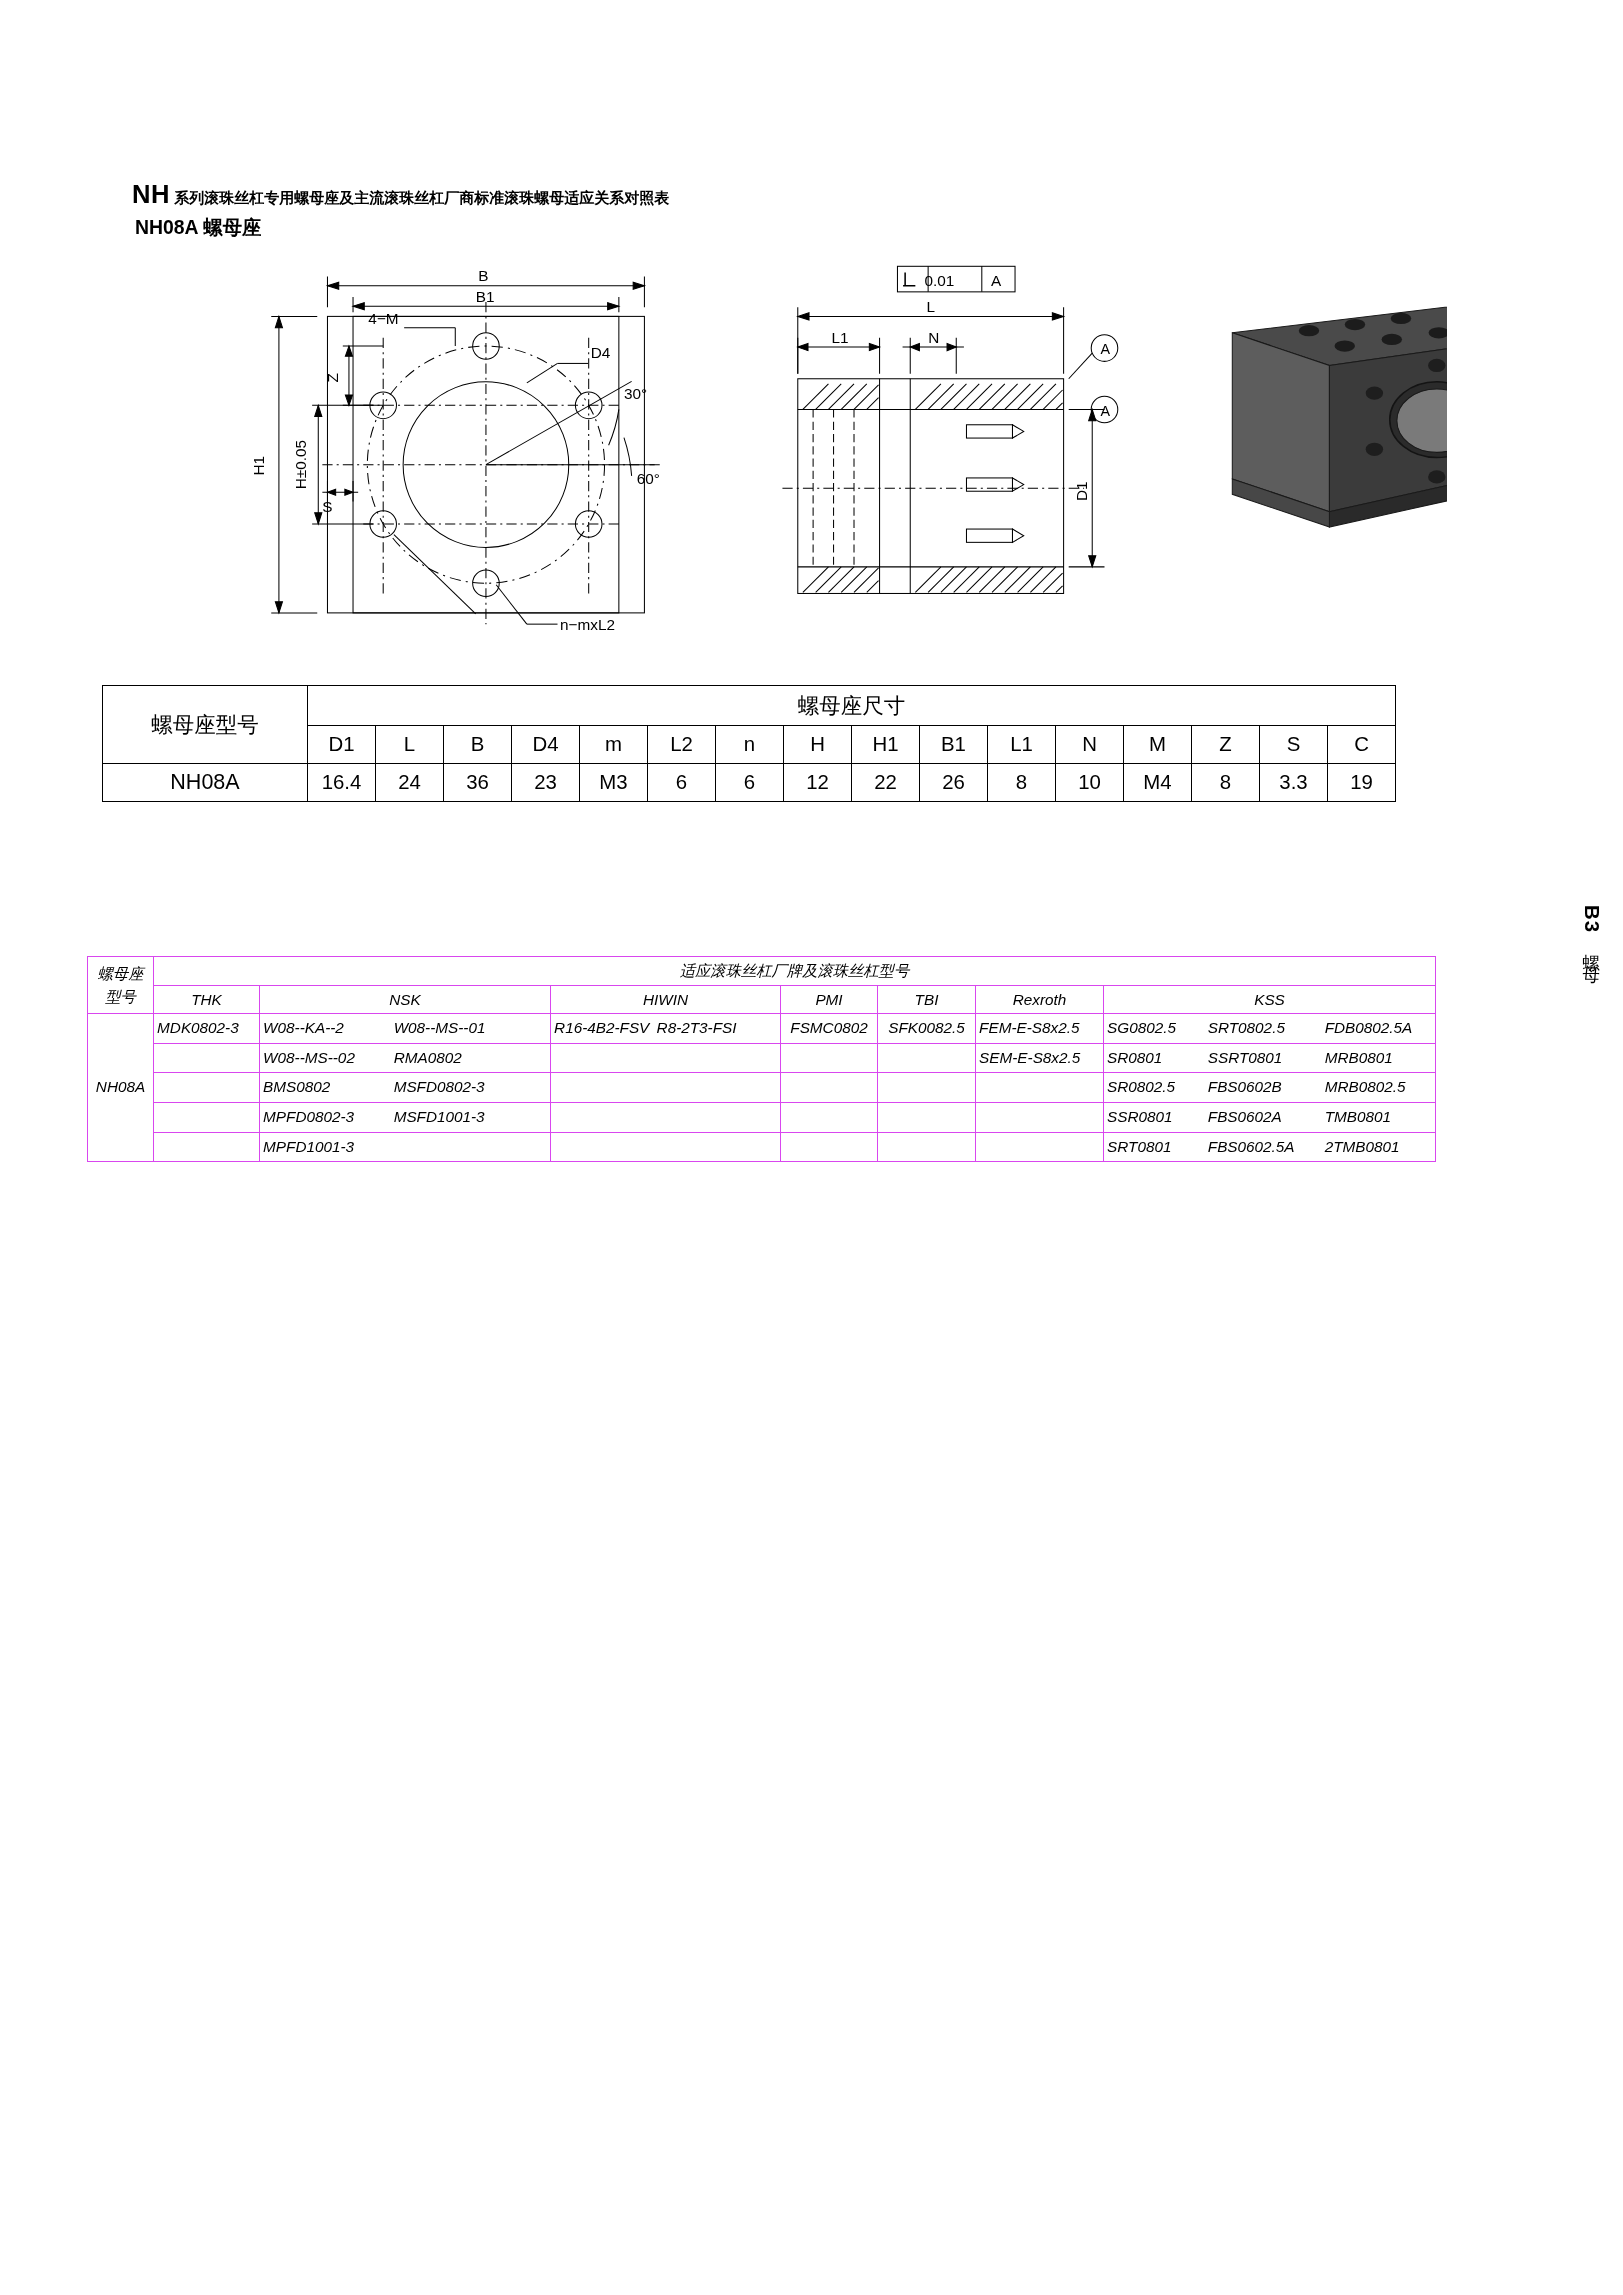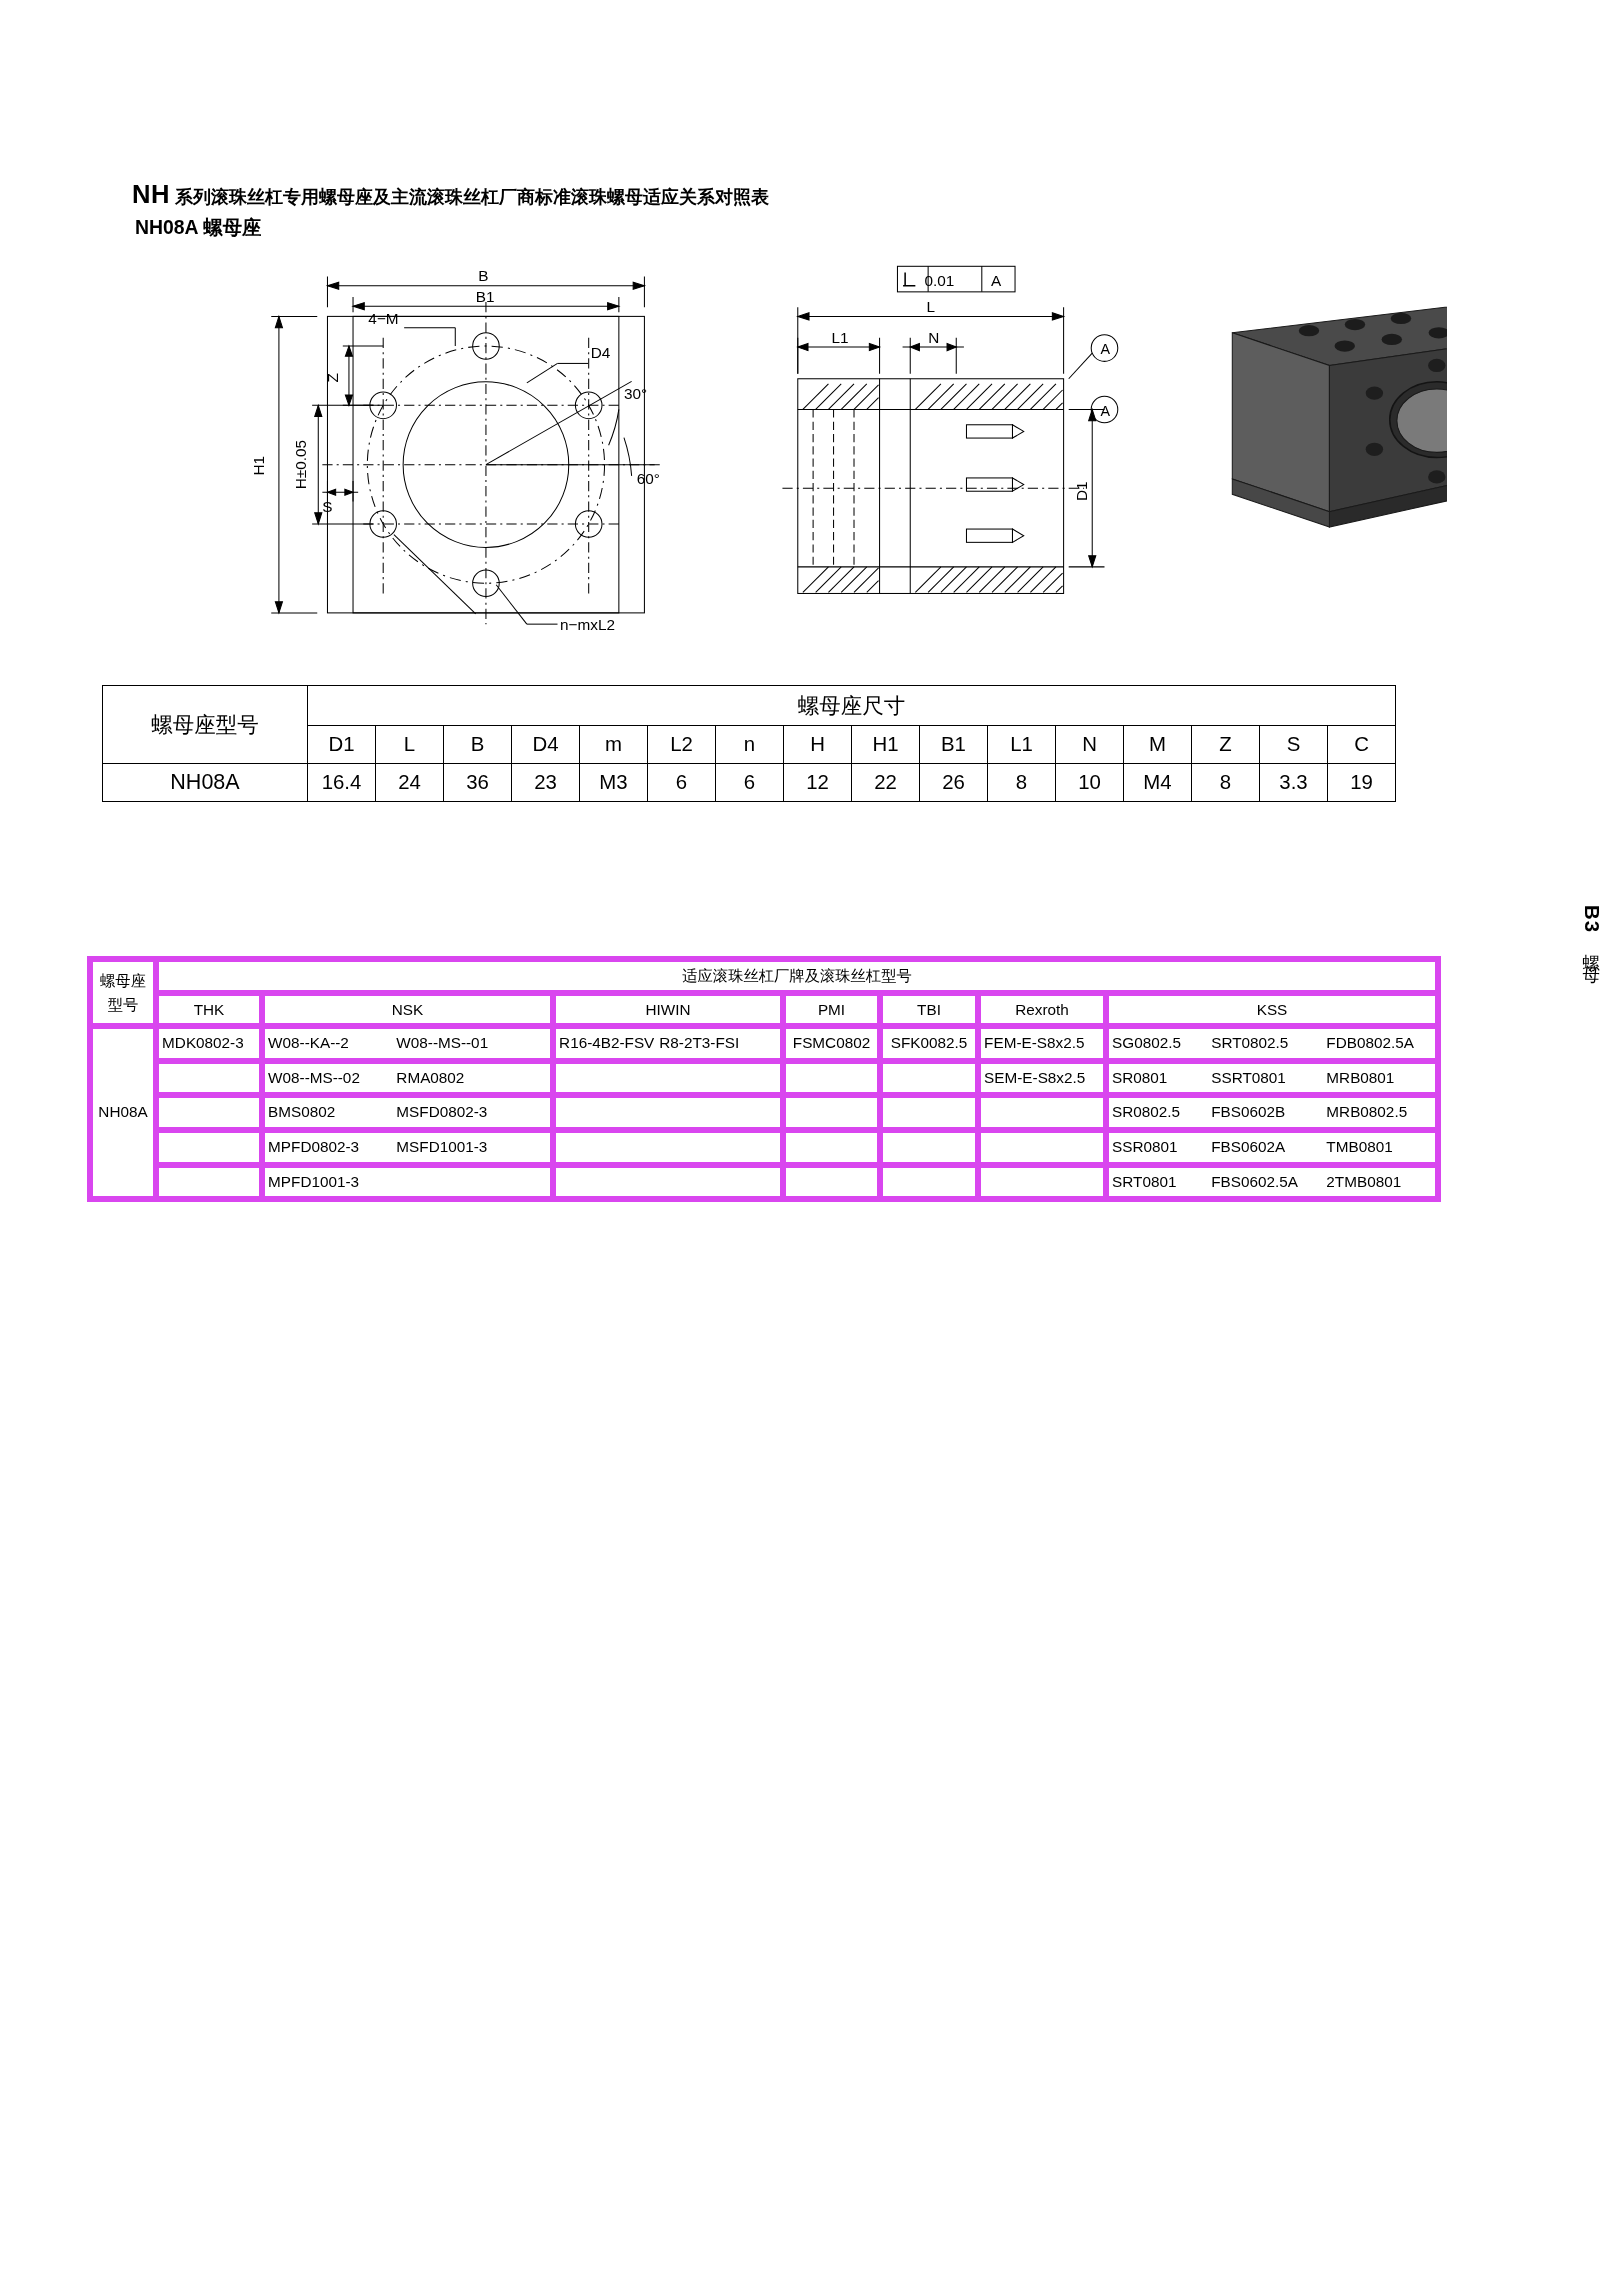--- a/index.html
+++ b/index.html
@@ -31,21 +31,21 @@
     font-weight: bold;
     white-space: nowrap;
   }
   .title-main .nh {
     font-size: 25.6px;
     font-weight: bold;
     letter-spacing: 0.5px;
   }
   .title-main .rest {
     font-weight: bold;
-    font-size: 18px;
+    font-size: 15px;
   }
   .title-sub {
     position: absolute;
     left: 135px;
     top: 214px;
     font-size: 19.4px;
     font-weight: bold;
     white-space: nowrap;
   }
   .title-sec2 {
@@ -124,27 +124,28 @@
   
   .comp-table {
     position: absolute;
     left: 87px;
     top: 956px;
     border-collapse: collapse;
     font-size: 15.3px;
     table-layout: fixed;
   }
   .comp-table td {
-    border: 6px solid #d946ef;
+    border: 1px solid #d946ef;
     padding: 1px 3.1px;
     vertical-align: top;
     font-size: 15.3px;
     height: 26.6px;
     line-height: 26.6px;
     white-space: nowrap;
+    font-style: italic;
   }
   .comp-table td.ctr { text-align: center; }
   .comp-table td.model {
     text-align: center;
     vertical-align: middle;
     font-size: 15.3px;
   }
   .comp-table .hdr-top {
     text-align: center;
     height: 25.6px;

